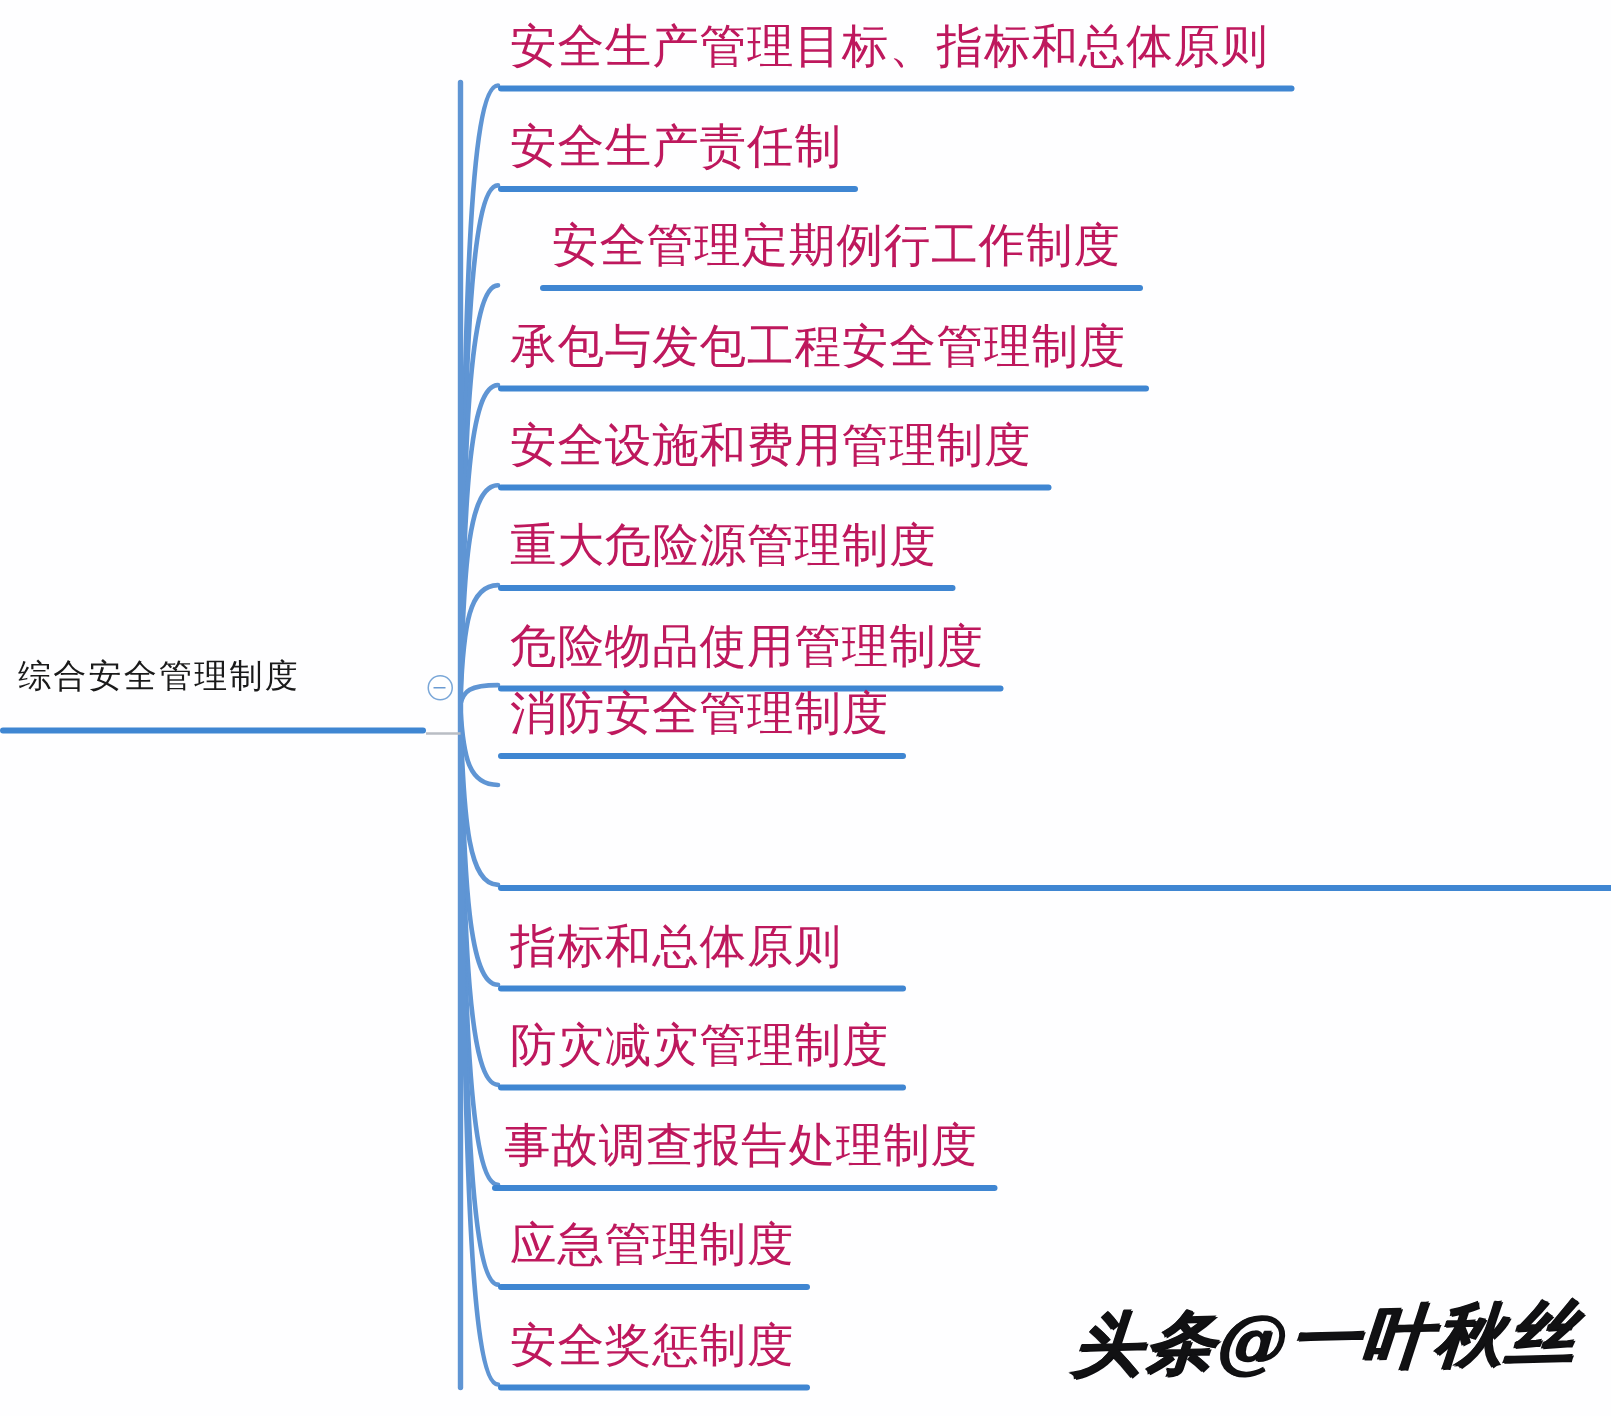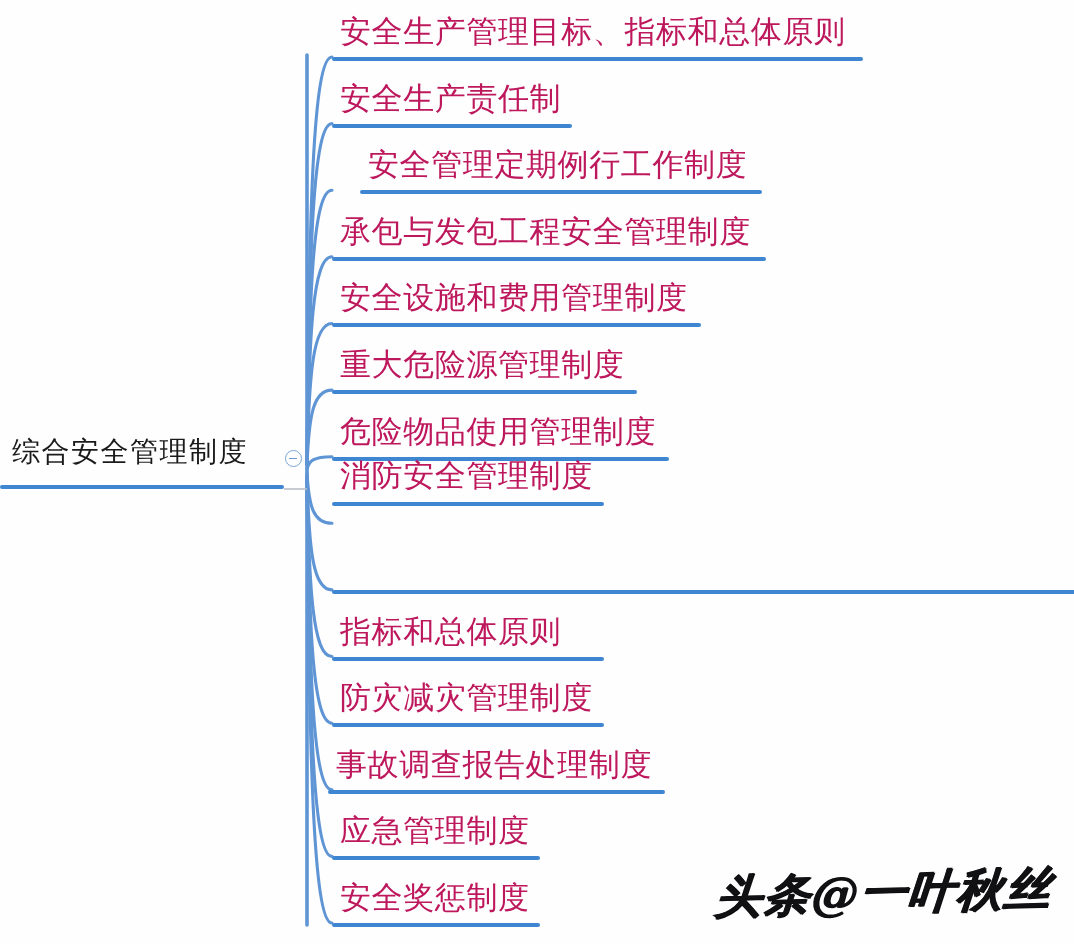--- a/index.html
+++ b/index.html
@@ -36,21 +36,21 @@
     position: absolute;
     left: 0px;
     top: 430px;
     width: 290px;
     height: 62px;
   }
   .root-label {
     position: absolute;
     left: 12px;
     top: 0px;
-    font-size: 28px;
+    font-size: 22px;
     line-height: 44px;
     letter-spacing: 1.5px;
     color: #1a1a1a;
     white-space: nowrap;
     font-weight: 400;
   }
   .root-underline {
     position: absolute;
     left: 0px;
     top: 55px;

